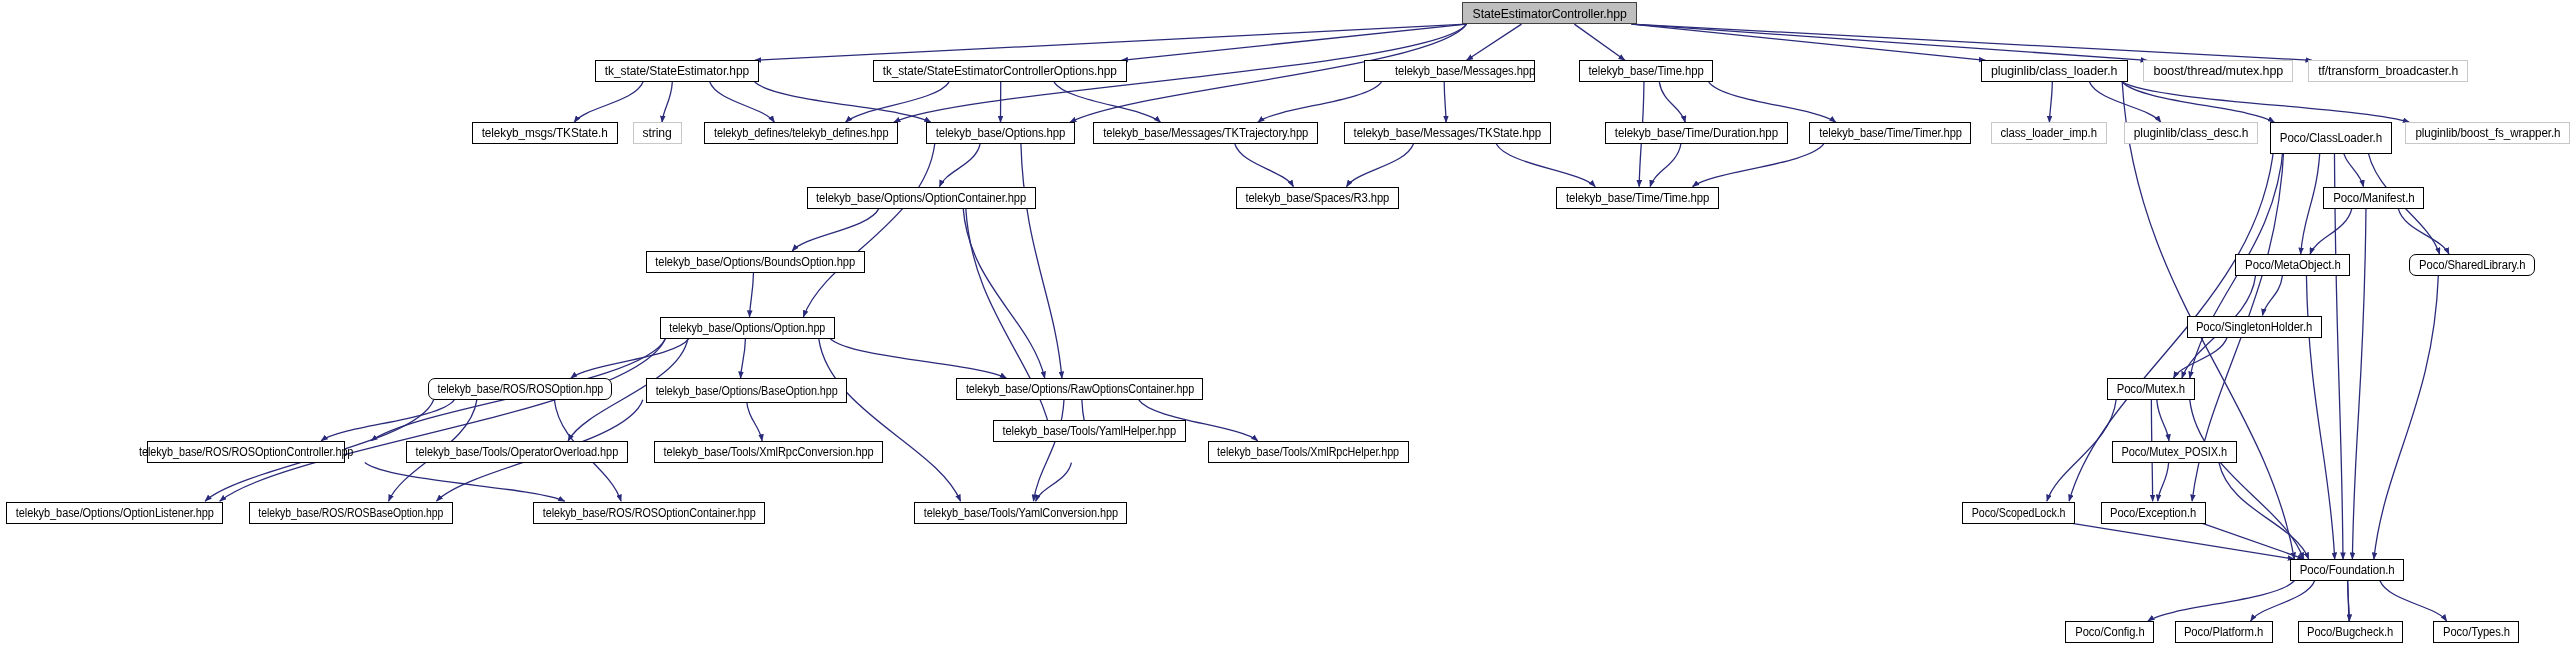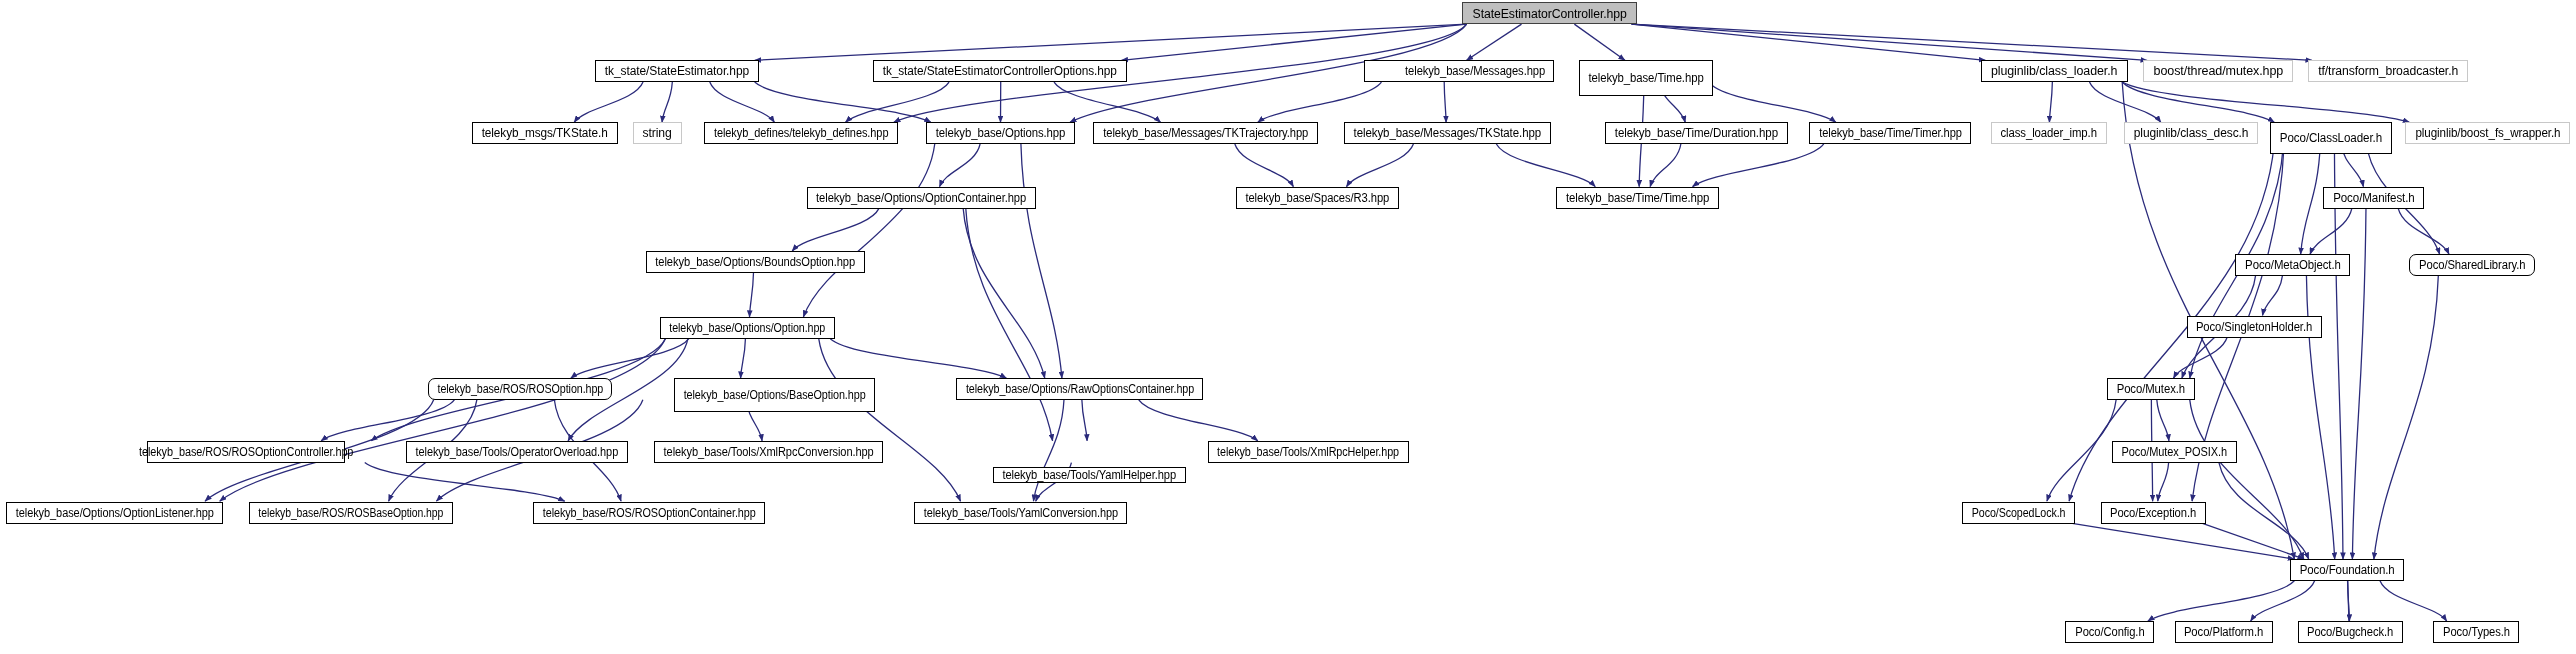--- a/index.html
+++ b/index.html
@@ -151,24 +151,24 @@
   <div id="nodes-layer">
       <div class="gnode root" style="left: 1462px; top: 2.4px; width: 175px; height: 22px;">
         <span class="lbl" style="transform: scaleX(0.8952);">StateEstimatorController.hpp</span>
       </div>
       <div class="gnode" style="left: 595px; top: 60px; width: 164px; height: 22px;">
         <span class="lbl" style="transform: scaleX(0.8767);">tk_state/StateEstimator.hpp</span>
       </div>
       <div class="gnode" style="left: 873px; top: 60px; width: 254px; height: 22px;">
         <span class="lbl" style="transform: scaleX(0.8661);">tk_state/StateEstimatorControllerOptions.hpp</span>
       </div>
-      <div class="gnode" style="left: 1364px; top: 60px; width: 190px; height: 22px; padding-left: 32px;">
+      <div class="gnode" style="left: 1364px; top: 60px; width: 171px; height: 22px; padding-left: 32px;">
         <span class="lbl" style="transform: scaleX(0.8194);">telekyb_base/Messages.hpp</span>
       </div>
-      <div class="gnode" style="left: 1579px; top: 60px; width: 134px; height: 36px;">
+      <div class="gnode" style="left: 1579px; top: 60px; width: 134px; height: 22px;">
         <span class="lbl" style="transform: scaleX(0.8289);">telekyb_base/Time.hpp</span>
       </div>
       <div class="gnode" style="left: 1981px; top: 60px; width: 147px; height: 22px;">
         <span class="lbl" style="transform: scaleX(0.9091);">pluginlib/class_loader.h</span>
       </div>
       <div class="gnode leafbox" style="left: 2143px; top: 60px; width: 150px; height: 22px;">
         <span class="lbl" style="transform: scaleX(0.9158);">boost/thread/mutex.hpp</span>
       </div>
       <div class="gnode leafbox" style="left: 2308px; top: 60px; width: 160px; height: 22px;">
         <span class="lbl" style="transform: scaleX(0.8905);">tf/transform_broadcaster.h</span>
@@ -232,42 +232,42 @@
       </div>
       <div class="gnode" style="left: 660px; top: 317px; width: 175px; height: 22px;">
         <span class="lbl" style="transform: scaleX(0.7824);">telekyb_base/Options/Option.hpp</span>
       </div>
       <div class="gnode" style="left: 2187px; top: 316px; width: 135px; height: 22px;">
         <span class="lbl" style="transform: scaleX(0.8254);">Poco/SingletonHolder.h</span>
       </div>
       <div class="gnode" style="left: 428px; top: 378px; width: 184px; height: 22px; border-radius: 7px;">
         <span class="lbl" style="transform: scaleX(0.7834);">telekyb_base/ROS/ROSOption.hpp</span>
       </div>
-      <div class="gnode" style="left: 674px; top: 378px; width: 201px; height: 34px;">
+      <div class="gnode" style="left: 646px; top: 378px; width: 201px; height: 25px;">
         <span class="lbl" style="transform: scaleX(0.7907);">telekyb_base/Options/BaseOption.hpp</span>
       </div>
       <div class="gnode" style="left: 956px; top: 378px; width: 247px; height: 22px;">
         <span class="lbl" style="transform: scaleX(0.7846);">telekyb_base/Options/RawOptionsContainer.hpp</span>
       </div>
       <div class="gnode" style="left: 2107px; top: 378px; width: 88px; height: 22px;">
         <span class="lbl" style="transform: scaleX(0.8291);">Poco/Mutex.h</span>
       </div>
       <div class="gnode" style="left: 2112px; top: 441px; width: 125px; height: 22px;">
         <span class="lbl" style="transform: scaleX(0.8034);">Poco/Mutex_POSIX.h</span>
       </div>
       <div class="gnode" style="left: 147px; top: 441px; width: 198px; height: 22px;">
         <span class="lbl" style="transform: scaleX(0.7966);">telekyb_base/ROS/ROSOptionController.hpp</span>
       </div>
       <div class="gnode" style="left: 406px; top: 441px; width: 222px; height: 22px;">
         <span class="lbl" style="transform: scaleX(0.8024);">telekyb_base/Tools/OperatorOverload.hpp</span>
       </div>
       <div class="gnode" style="left: 654px; top: 441px; width: 229px; height: 22px;">
         <span class="lbl" style="transform: scaleX(0.8077);">telekyb_base/Tools/XmlRpcConversion.hpp</span>
       </div>
-      <div class="gnode" style="left: 993px; top: 467px; width: 193px; height: 16px;">
+      <div class="gnode" style="left: 993px; top: 420px; width: 193px; height: 22px;">
         <span class="lbl" style="transform: scaleX(0.8143);">telekyb_base/Tools/YamlHelper.hpp</span>
       </div>
       <div class="gnode" style="left: 1208px; top: 441px; width: 201px; height: 22px;">
         <span class="lbl" style="transform: scaleX(0.7881);">telekyb_base/Tools/XmlRpcHelper.hpp</span>
       </div>
       <div class="gnode" style="left: 1962px; top: 502px; width: 113px; height: 22px;">
         <span class="lbl" style="transform: scaleX(0.7805);">Poco/ScopedLock.h</span>
       </div>
       <div class="gnode" style="left: 2101px; top: 502px; width: 105px; height: 22px;">
         <span class="lbl" style="transform: scaleX(0.8207);">Poco/Exception.h</span>

